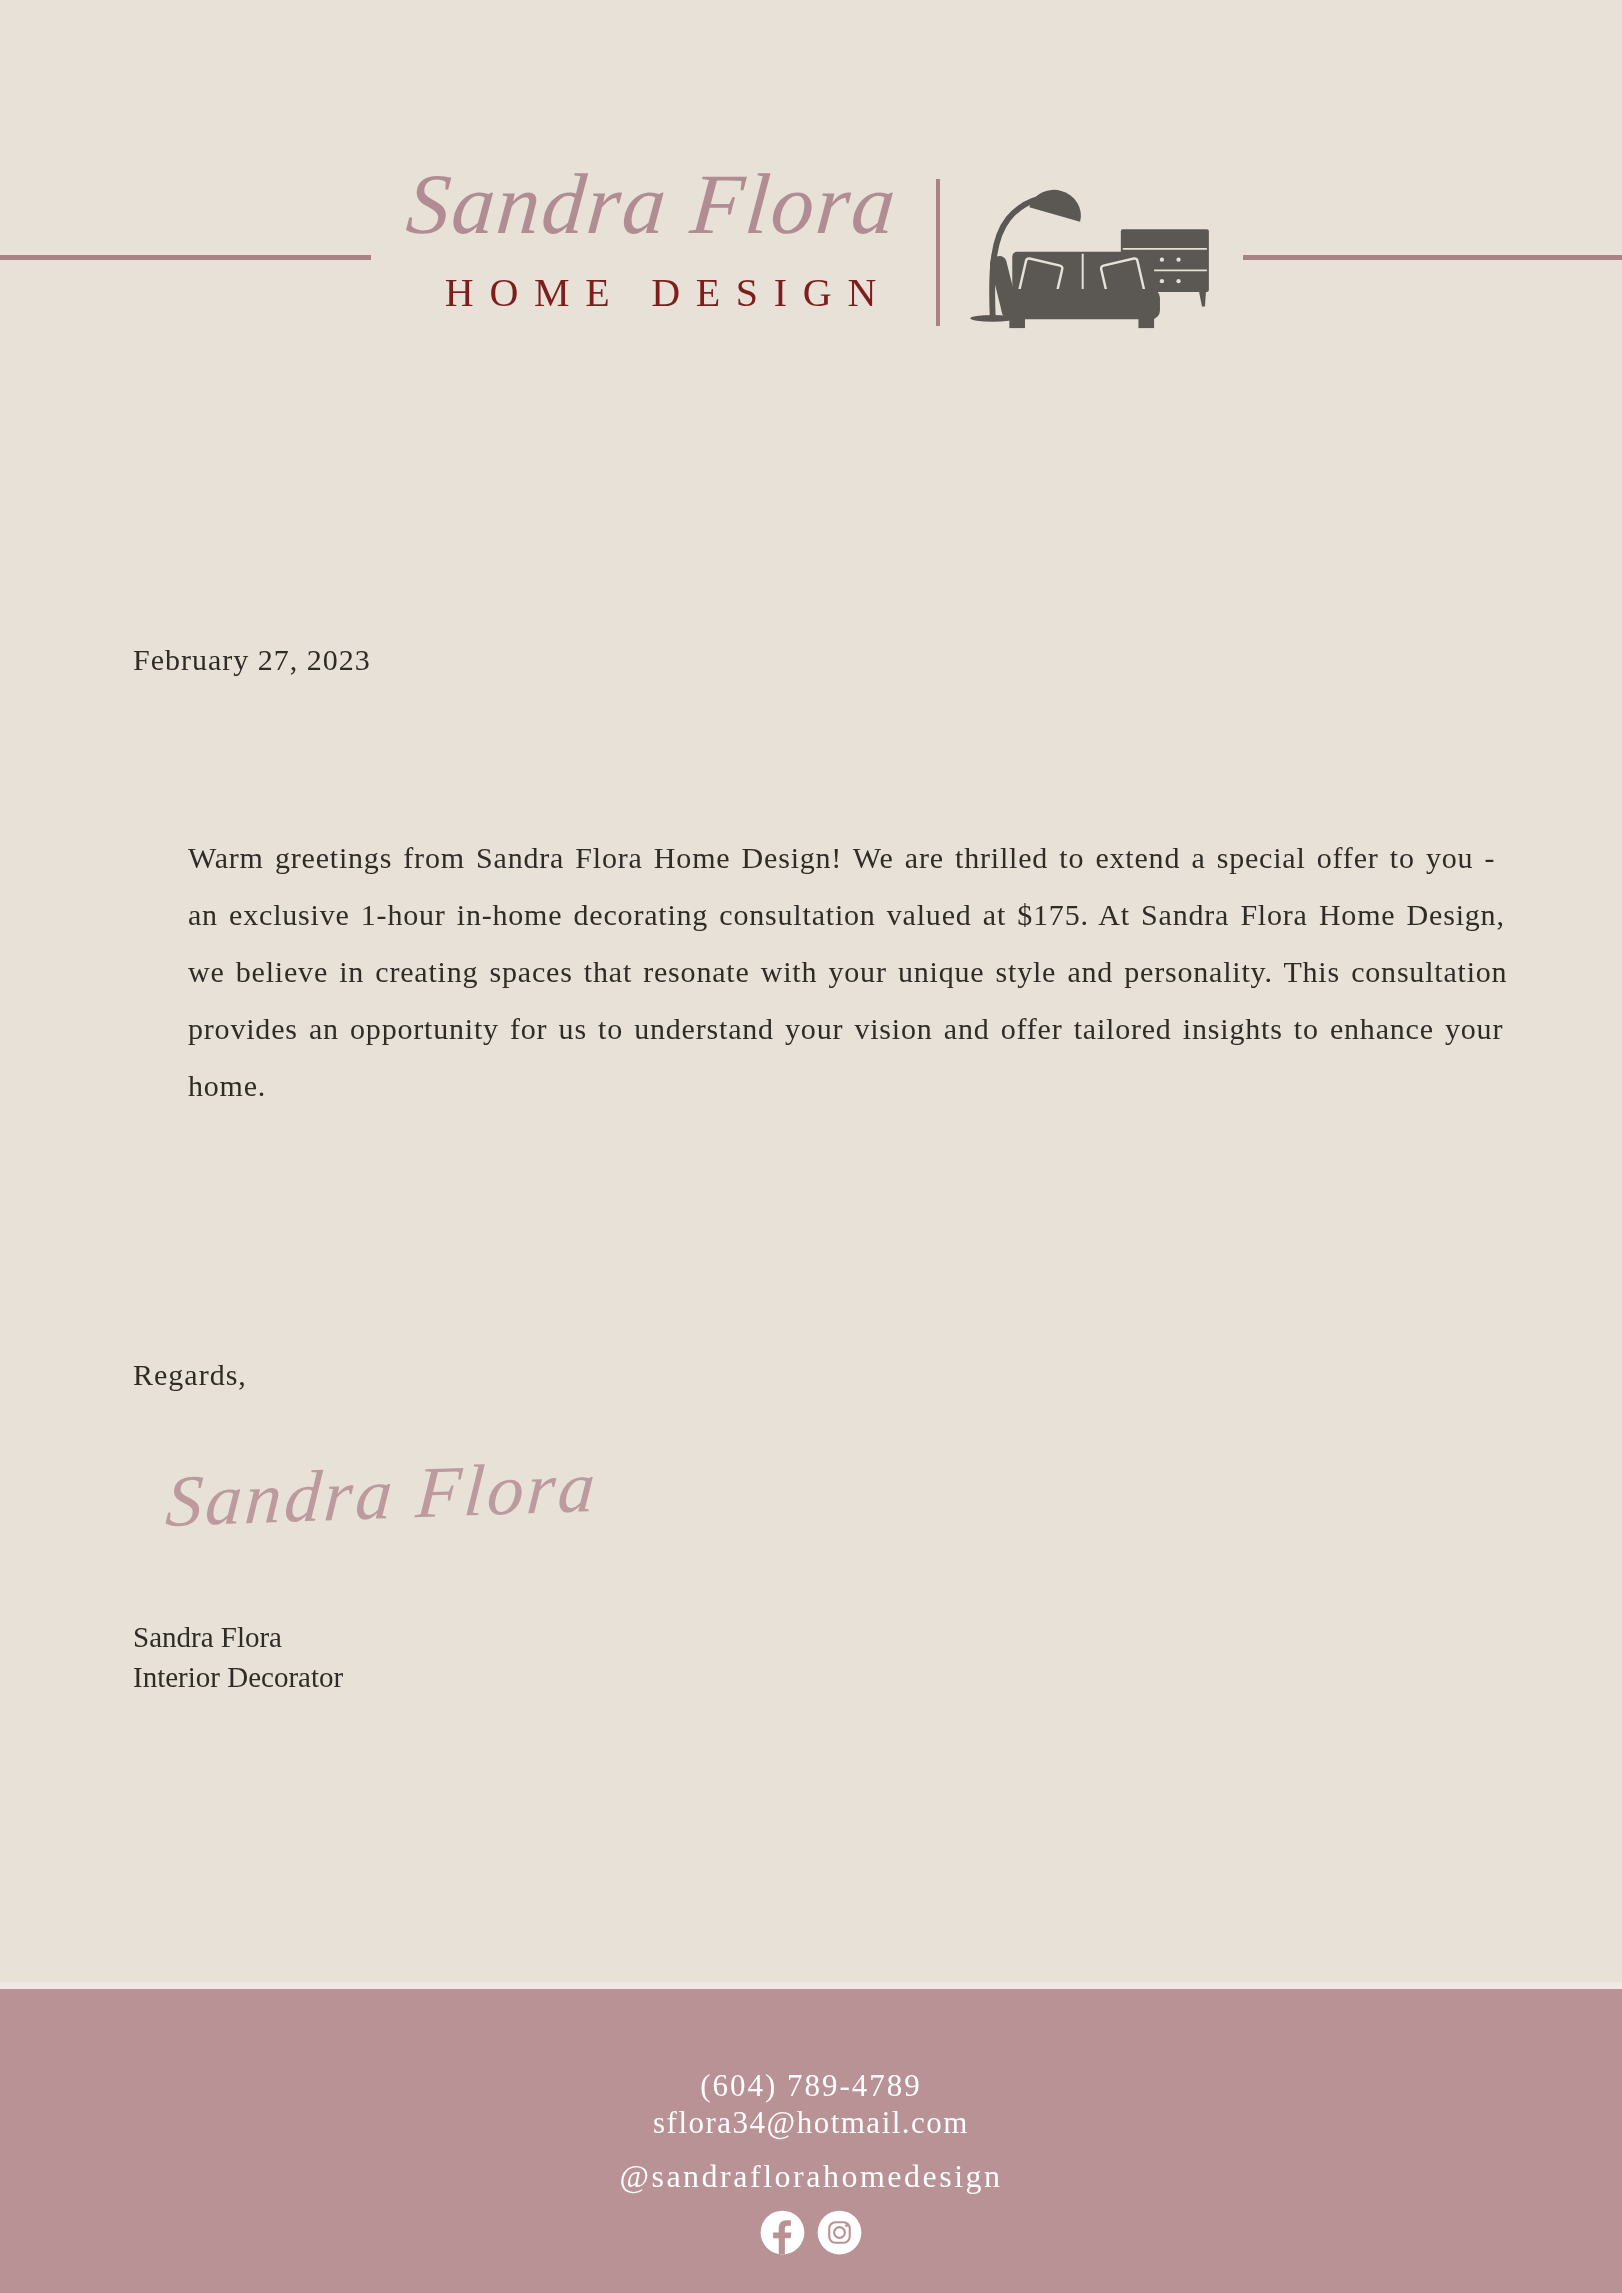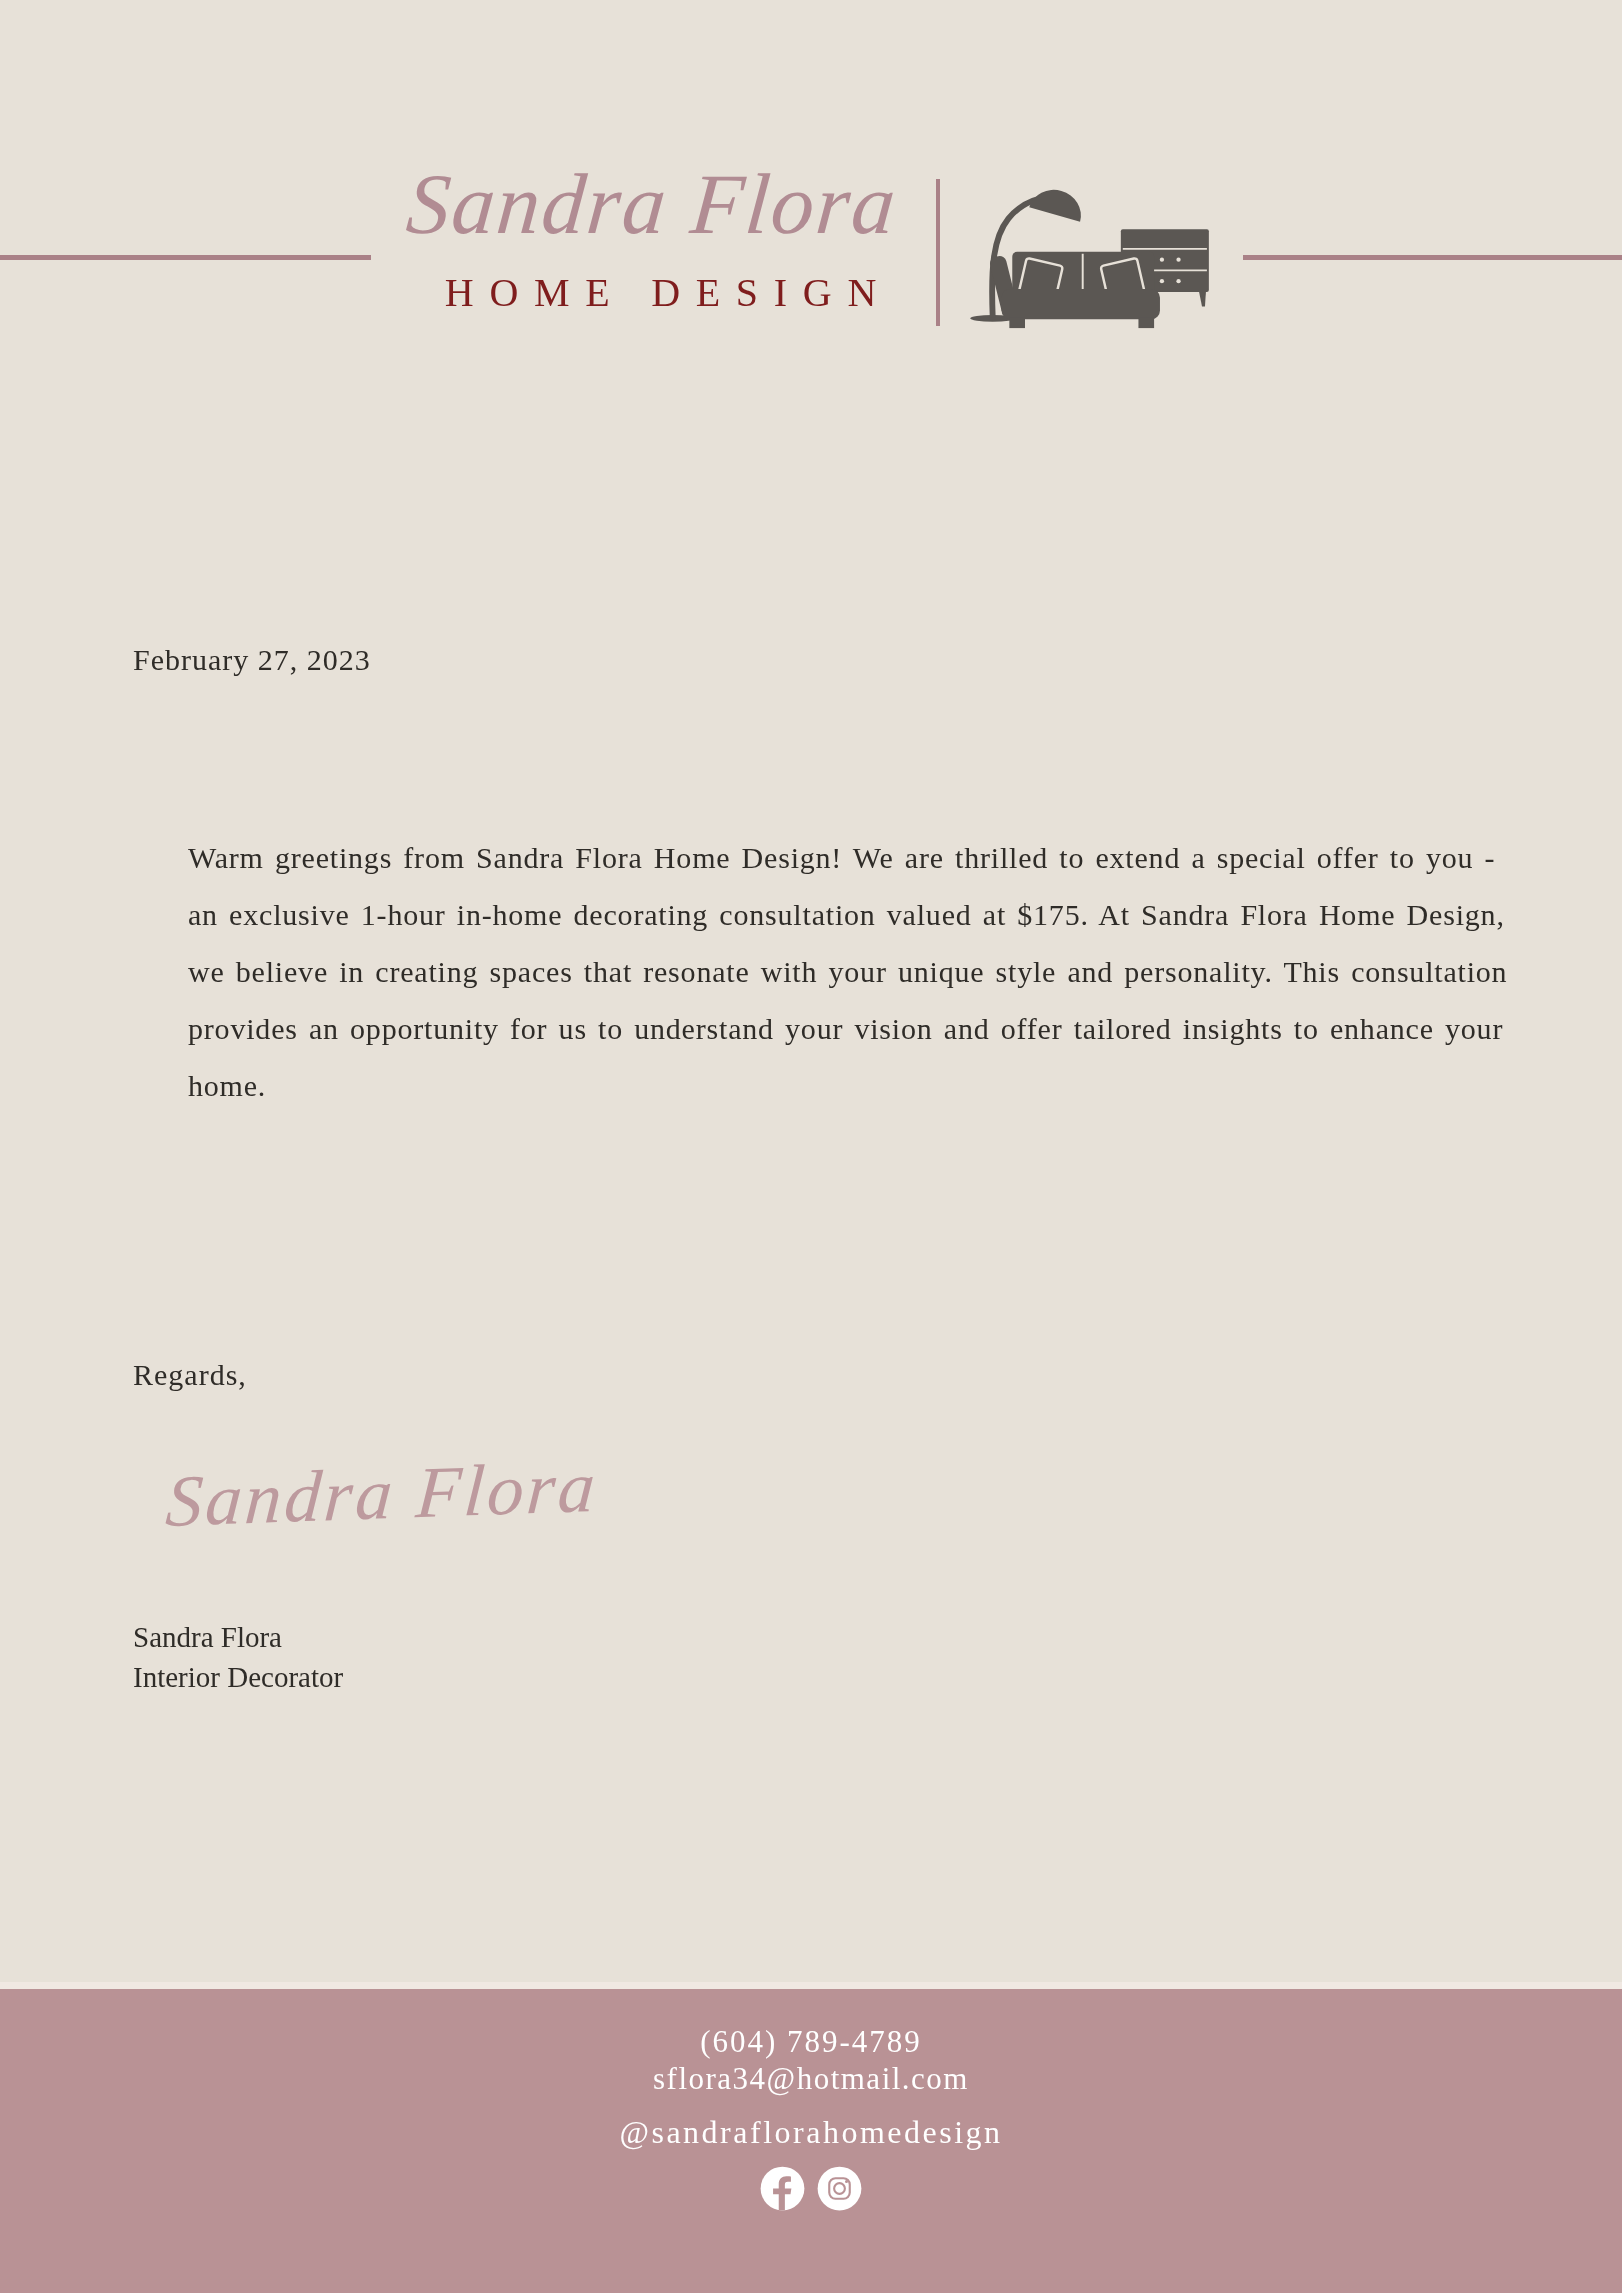--- a/index.html
+++ b/index.html
@@ -39,21 +39,21 @@
     transform:skewX(-6deg) rotate(-2deg); letter-spacing:2.9px; white-space:nowrap;
   }
   .sender { position:absolute; left:133px; top:1617px; font-size:29px; line-height:40px; }
 
   
   .pre-footer-line { position:absolute; left:0; top:1982px; width:1622px; height:6.9px; background:#f0e8e2; }
   .footer {
     position:absolute; left:0; top:1989px; width:1622px; height:305px;
     background:#b99295; color:#ffffff; text-align:center;
   }
-  .footer .phone  { padding-top:35px; font-size:31px; letter-spacing:2px; }
+  .footer .phone  { padding-top:35px; font-size:31px; letter-spacing:2px;margin-top:44px; }
   .footer .email  { margin-top:1px;  font-size:31px; letter-spacing:1.5px; }
   .footer .handle { margin-top:17px;  font-size:32px; letter-spacing:2.5px; }
   .social { margin-top:14.7px; display:flex; justify-content:center; gap:11.8px; }
   .social svg { display:block; cursor:pointer; }
 </style>
 </head>
 <body>
 
 <div class="page">
 

